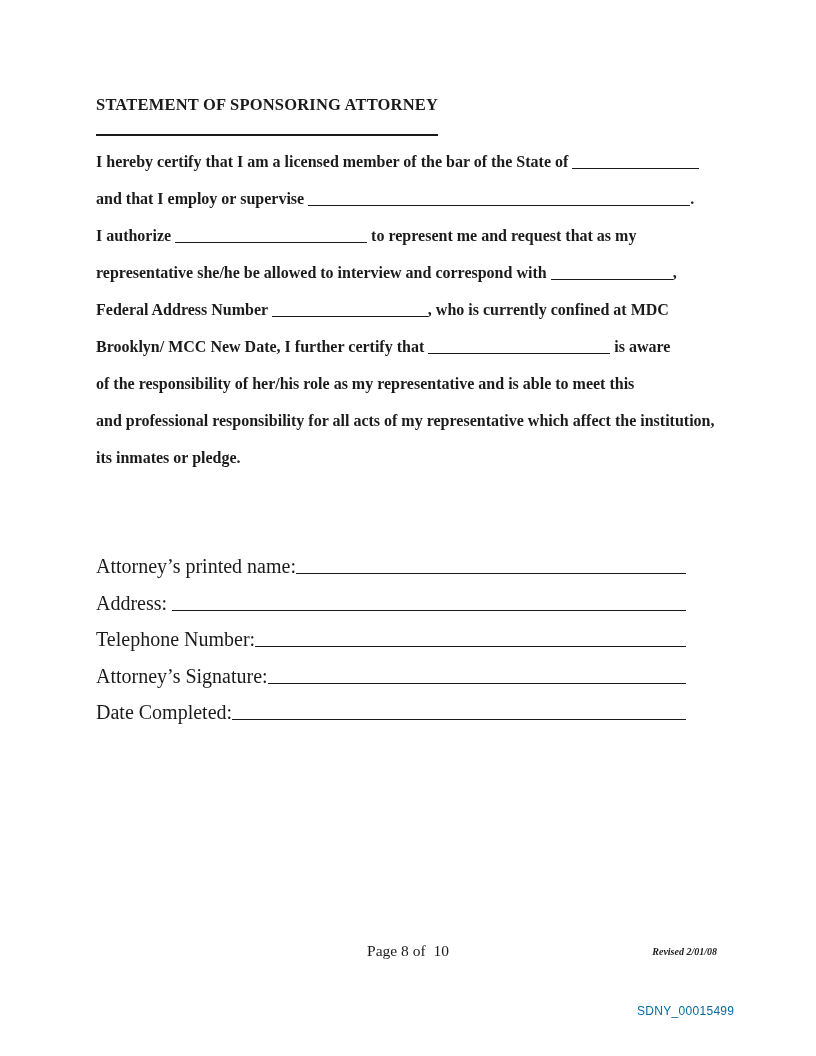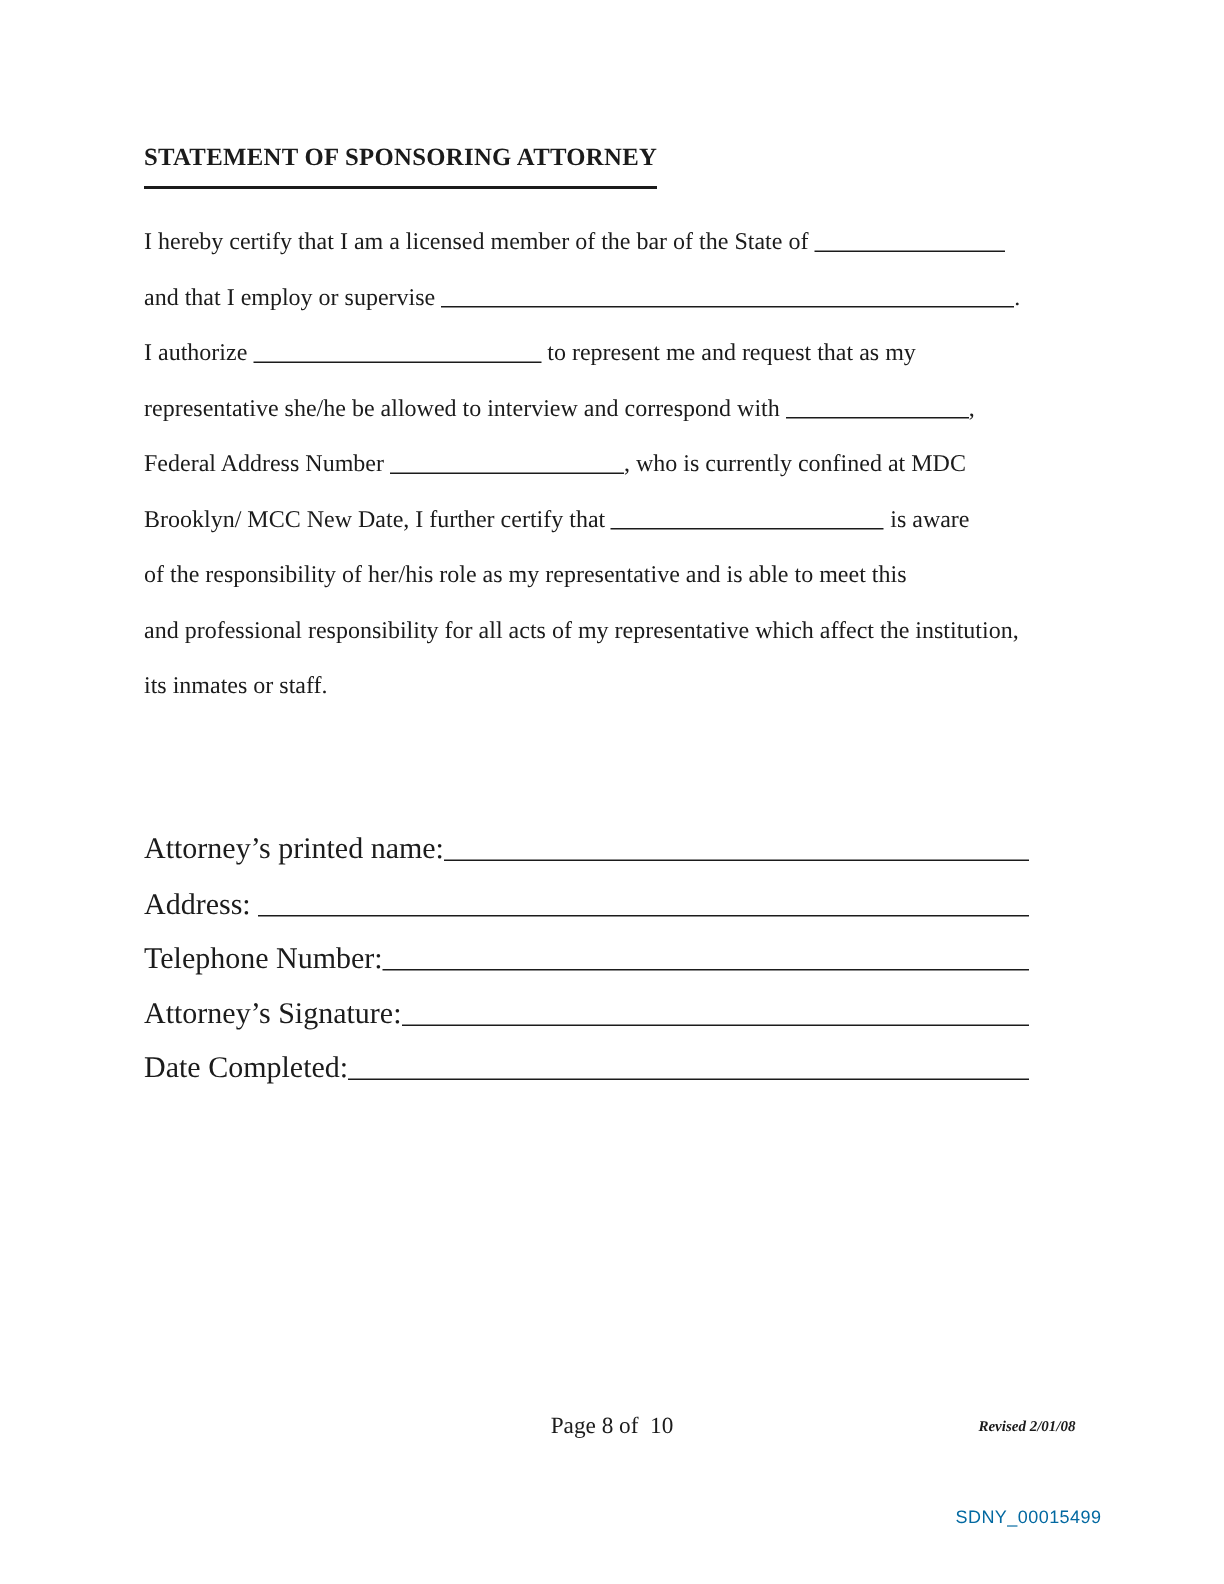--- a/index.html
+++ b/index.html
@@ -13,29 +13,29 @@
   }
   .page { position: absolute; inset: 0; background: #fff; }
 
   .title {
     position: absolute; left: 96px; top: 95px;
     font-size: 16.5px; font-weight: bold; white-space: nowrap;
   }
   .title .u {
     display: inline-block;
     border-bottom: 2px solid #1b1b1b;
-    padding-bottom: 9px;
+    padding-bottom: 19px;
     letter-spacing: 0.2px;
   }
 
   .body-par {
     position: absolute; left: 96px; top: 143px; width: 600px;
     font-size: 16px;
   }
-  .line { height: 37px; line-height: 37px; white-space: nowrap; }
+  .line { height: 37px; line-height: 37px; white-space: nowrap; font-weight: bold; }
   .t { white-space: pre; }
   .bl {
     display: inline-block;
     height: 12px;
     border-bottom: 1.5px solid #1b1b1b;
     vertical-align: -2px;
   }
 
   .fields {
     position: absolute; left: 96px; top: 556px; width: 590px;
@@ -79,21 +79,21 @@
 
   <div class="body-par">
       <div class="line"><span class="t">I hereby certify that I am a licensed member of the bar of the State of </span><span class="bl" style="width: 127px;"></span></div>
       <div class="line"><span class="t">and that I employ or supervise </span><span class="bl" style="width: 382px;"></span><span class="t">.</span></div>
       <div class="line"><span class="t">I authorize </span><span class="bl" style="width: 192px;"></span><span class="t"> to represent me and request that as my</span></div>
       <div class="line"><span class="t">representative she/he be allowed to interview and correspond with </span><span class="bl" style="width: 122px;"></span><span class="t">,</span></div>
       <div class="line"><span class="t">Federal Address Number </span><span class="bl" style="width: 156px;"></span><span class="t">, who is currently confined at MDC</span></div>
       <div class="line"><span class="t">Brooklyn/ MCC New Date, I further certify that </span><span class="bl" style="width: 182px;"></span><span class="t"> is aware</span></div>
       <div class="line"><span class="t">of the responsibility of her/his role as my representative and is able to meet this</span></div>
       <div class="line"><span class="t">and professional responsibility for all acts of my representative which affect the institution,</span></div>
-      <div class="line"><span class="t">its inmates or staff.</span></div>
+      <div class="line"><span class="t">its inmates or pledge.</span></div>
     </div>
 
   <div class="fields">
       <div class="frow">
         <span class="flabel">Attorney’s printed name:</span>
         <span class="fblank"></span>
       </div>
       <div class="frow">
         <span class="flabel">Address: </span>
         <span class="fblank"></span>

